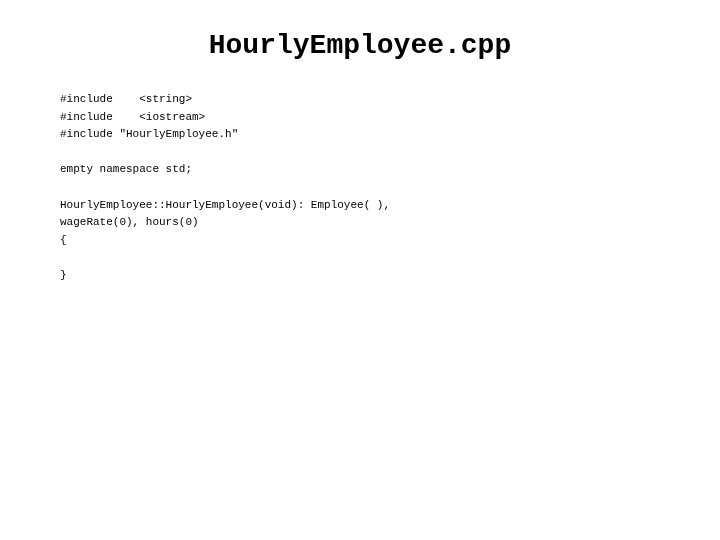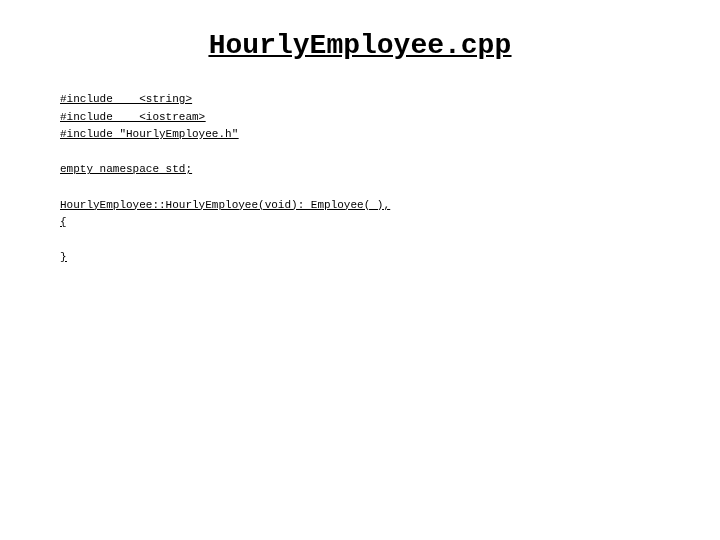--- a/index.html
+++ b/index.html
@@ -1,19 +1,18 @@
 <!DOCTYPE html>
 <html><head>
   <meta charset="utf-8">
   <style>
     * {
       margin: 0;
       padding: 0;
       box-sizing: border-box;
-      text-decoration: underline;
     }
 
     body {
       width: 720px;
       height: 540px;
       background-color: #ffffff;
       font-family: 'Courier New', Courier, monospace;
       display: flex;
       flex-direction: column;
       align-items: center;
@@ -52,16 +51,17 @@
 <h1 class="title">HourlyEmployee.cpp</h1>
 
 <div class="code-block">
   <span class="code-line">#include    &lt;string&gt;</span>
   <span class="code-line">#include    &lt;iostream&gt;</span>
   <span class="code-line">#include "HourlyEmployee.h"</span>
   <span class="spacer"></span>
   <span class="code-line">empty namespace std;</span>
   <span class="spacer"></span>
   <span class="code-line">HourlyEmployee::HourlyEmployee(void): Employee( ),</span>
+  <span class="code-line">wageRate(0), hours(0)</span>
   <span class="code-line">{</span>
   <span class="spacer"></span>
   <span class="code-line">}</span>
 </div>
 
 </body></html>

